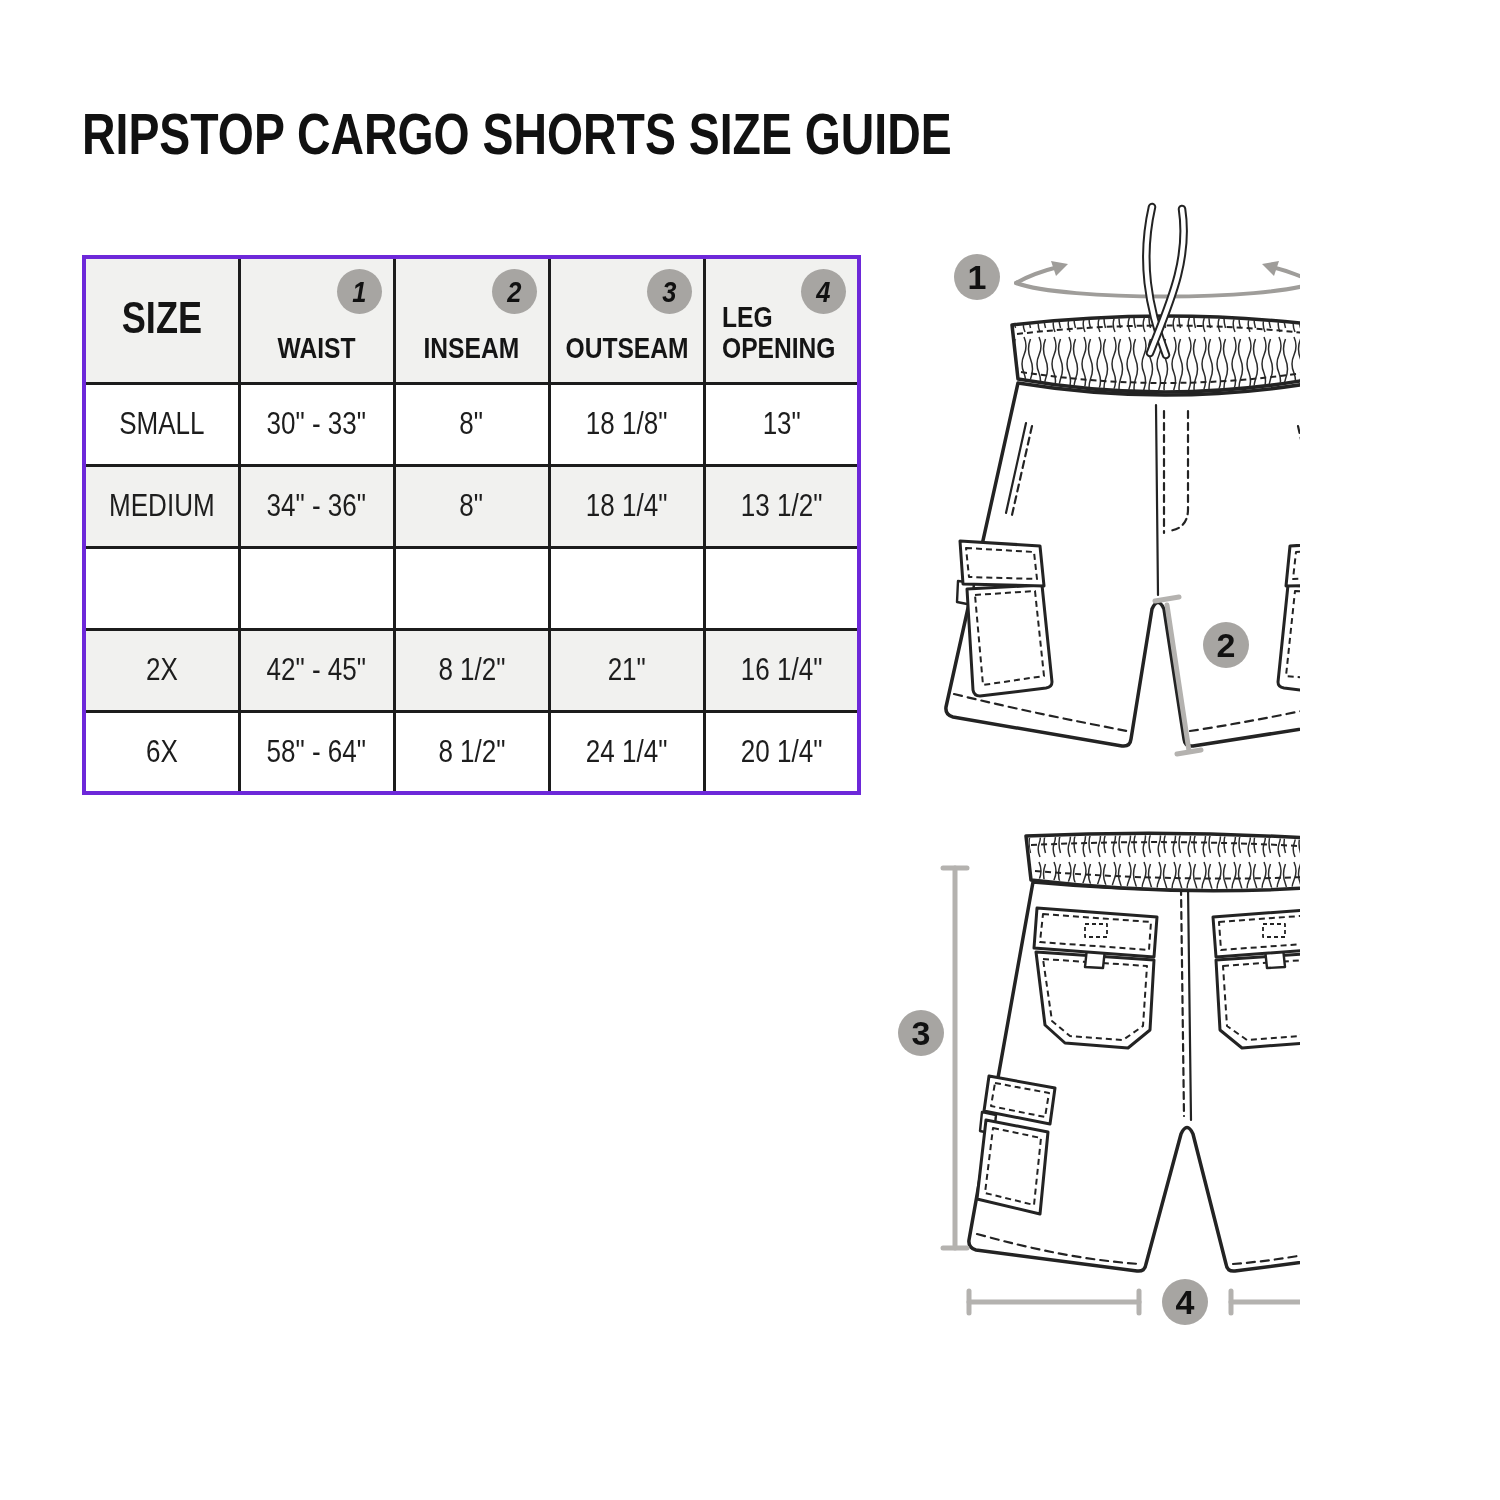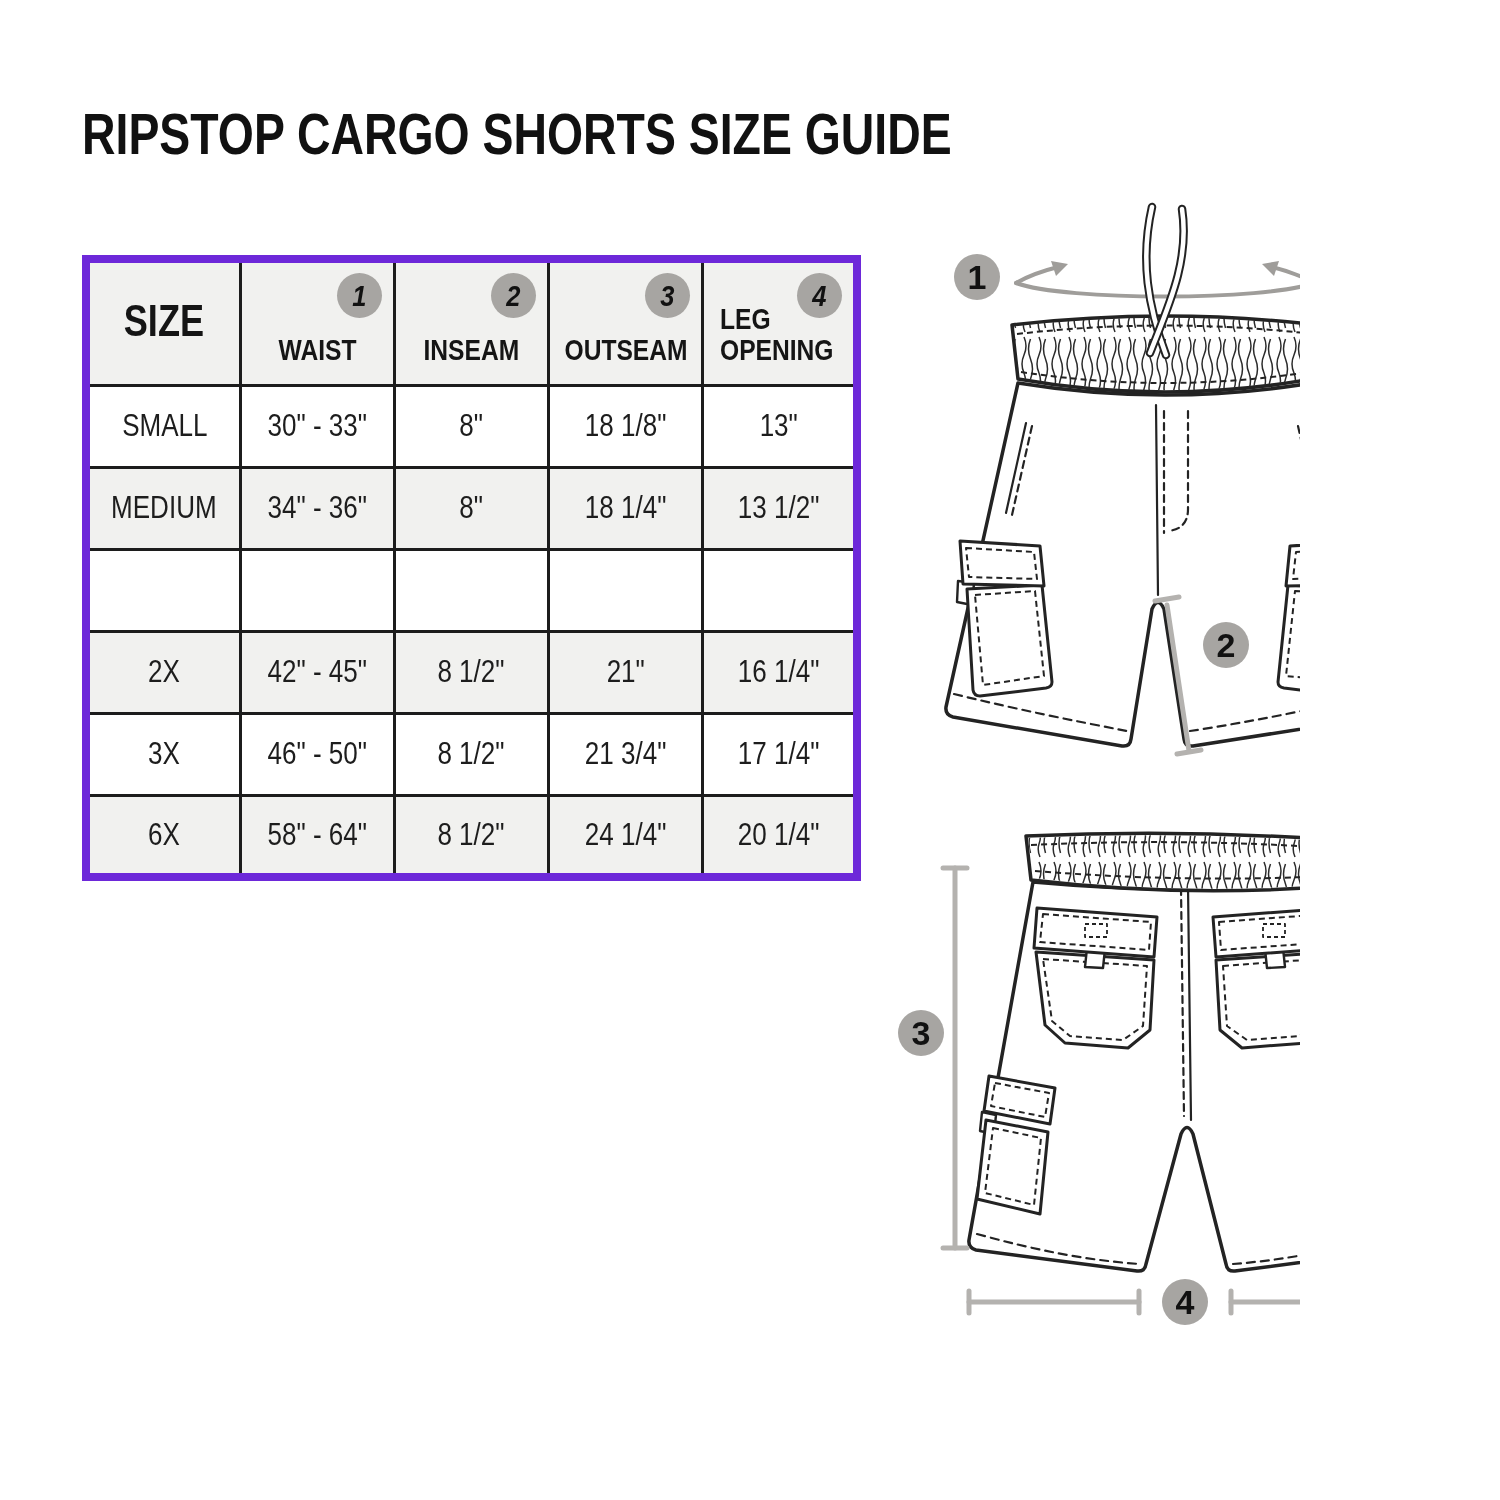--- a/index.html
+++ b/index.html
@@ -10,21 +10,21 @@
   
   .title {
     position:absolute; left:82px; top:100px; margin:0;
     font-size:58px; font-weight:700; color:#111; letter-spacing:0px;
     white-space:nowrap; transform:scaleX(0.80); transform-origin:0 50%;
   }
   
   table.size-table {
     position:absolute; left:82px; top:255px; width:779px;
     border-collapse:collapse; table-layout:fixed;
-    border:8px solid #6d28d9;
+    border:4px solid #6d28d9;
   }
   .size-table th, .size-table td {
     border:3px solid #1c1c1c; box-sizing:border-box; padding:0;
   }
   .size-table thead th {
     height:126px; background:#f1f1ef; position:relative;
     vertical-align:bottom; text-align:center; padding-bottom:18px;
     font-weight:700; color:#151515;
   }
   .size-table thead th.size-th { vertical-align:middle; padding-bottom:4px; }
@@ -124,27 +124,20 @@
         <td><span class="cv"></span></td>
       </tr>
       <tr>
         <td><span class="cv">2X</span></td>
         <td><span class="cv">42" - 45"</span></td>
         <td><span class="cv">8 1/2"</span></td>
         <td><span class="cv">21"</span></td>
         <td><span class="cv">16 1/4"</span></td>
       </tr>
       <tr>
-        <td><span class="cv">3X</span></td>
-        <td><span class="cv">46" - 50"</span></td>
-        <td><span class="cv">8 1/2"</span></td>
-        <td><span class="cv">21 3/4"</span></td>
-        <td><span class="cv">17 1/4"</span></td>
-      </tr>
-      <tr>
         <td><span class="cv">6X</span></td>
         <td><span class="cv">58" - 64"</span></td>
         <td><span class="cv">8 1/2"</span></td>
         <td><span class="cv">24 1/4"</span></td>
         <td><span class="cv">20 1/4"</span></td>
       </tr>
     </tbody>
   </table>
 
   <figure class="fig-front">

